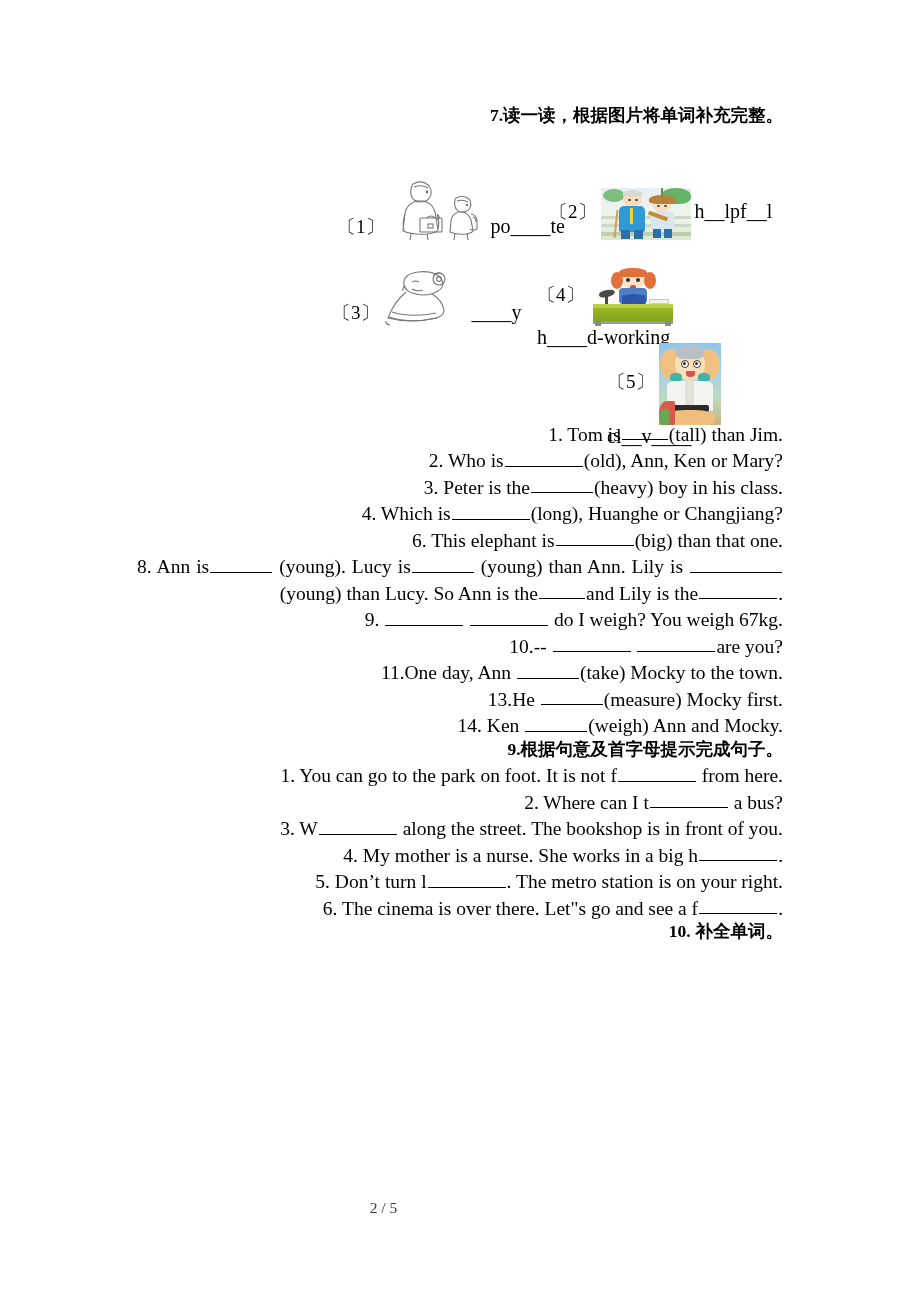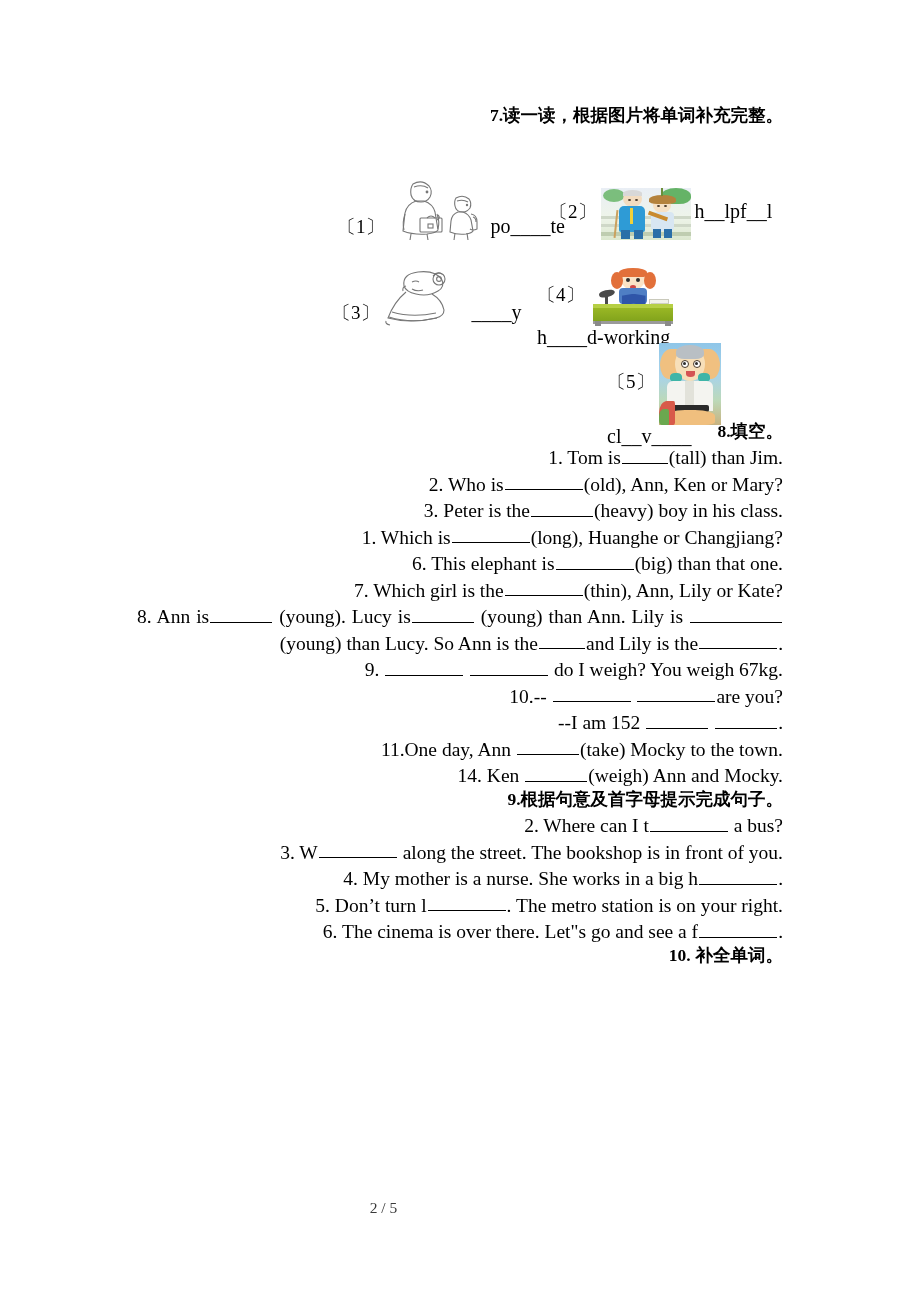--- a/index.html
+++ b/index.html
@@ -269,84 +269,81 @@
           <span style="left:6px;top:67px;width:50px;height:15px;background:#f0bf7e;border-radius:40% 40% 20% 20%;"></span>
           
           <span style="left:0px;top:58px;width:16px;height:24px;background:#d85a4a;border-radius:50% 10% 10% 40%;"></span>
           <span style="left:0px;top:66px;width:10px;height:16px;background:#6aa84f;border-radius:50% 20% 10% 30%;"></span>
         </span>
         <span class="word">cl__v____</span>
       </div>
 
     </div>
 
-    <div class="sec-head">
-      <span class="num">8.</span><span>填空。</span>
-    </div>
 
     <div class="q">
       <span>1. Tom is</span><span class="blank b-sm"></span><span>(tall) than Jim.</span>
     </div>
 
     <div class="q">
       <span>2. Who is</span><span class="blank b-lg"></span><span>(old), Ann, Ken or Mary?</span>
     </div>
 
     <div class="q">
       <span>3. Peter is the</span><span class="blank b-md"></span><span>(heavy) boy in his class.</span>
     </div>
 
     <div class="q">
-      <span>1. Which is</span><span class="blank b-lg"></span><span>(long), Huanghe or Changjiang?</span>
+      <span>4. Which is</span><span class="blank b-lg"></span><span>(long), Huanghe or Changjiang?</span>
     </div>
 
 
     <div class="q">
       <span>6. This elephant is</span><span class="blank b-lg"></span><span>(big) than that one.</span>
     </div>
 
-    <div class="q">
-      <span>7. Which girl is the</span><span class="blank b-lg"></span><span>(thin), Ann, Lily or Kate?</span>
-    </div>
 
     <div class="q wrap" style="text-align:justify; text-align-last:right;">
       <span>8. Ann is</span><span class="blank b-md"></span>
       <span>(young). Lucy is</span><span class="blank b-md"></span>
       <span>(young) than Ann. Lily is</span>
       <span class="blank b-xl"></span>
       <span>(young) than Lucy. So Ann is the</span><span class="blank b-sm"></span><span>and Lily is the</span><span class="blank b-lg"></span><span>.</span>
     </div>
 
     <div class="q">
       <span>9.</span> <span class="blank b-lg"></span> <span class="blank b-lg"></span> <span>do I weigh? You weigh 67kg.</span>
     </div>
 
     <div class="q">
       <span>10.--</span> <span class="blank b-lg"></span> <span class="blank b-lg"></span><span>are you?</span>
     </div>
 
-    <div class="q">
-      <span>--I am 152</span> <span class="blank b-md"></span> <span class="blank b-md"></span><span>.</span>
-    </div>
 
     <div class="q">
       <span>11.One day, Ann</span> <span class="blank b-md"></span><span>(take) Mocky to the town.</span>
     </div>
 
 
+    <div class="q">
+      <span>13.He</span> <span class="blank b-md"></span><span>(measure) Mocky first.</span>
+    </div>
 
     <div class="q">
       <span>14. Ken</span> <span class="blank b-md"></span><span>(weigh) Ann and Mocky.</span>
     </div>
 
 
     <div class="sec-head">
       <span class="num">9.</span><span>根据句意及首字母提示完成句子。</span>
     </div>
 
+    <div class="q">
+      <span>1. You can go to the park on foot. It is not f</span><span class="blank b-lg"></span> <span>from here.</span>
+    </div>
 
     <div class="q">
       <span>2. Where can I t</span><span class="blank b-lg"></span> <span>a bus?</span>
     </div>
 
     <div class="q">
       <span>3. W</span><span class="blank b-lg"></span> <span>along the street. The bookshop is in front of you.</span>
     </div>
 
     <div class="q">

